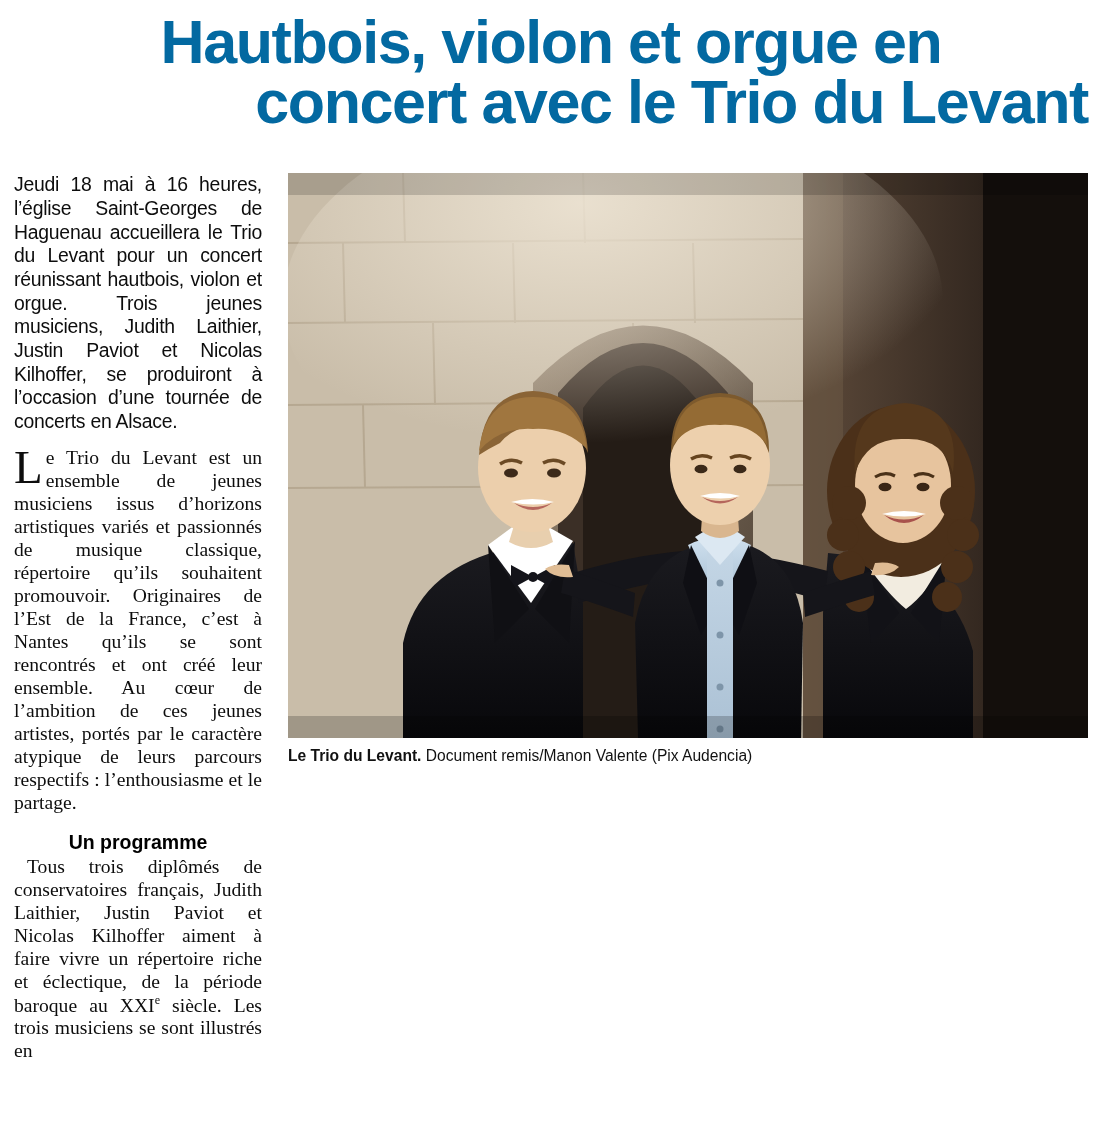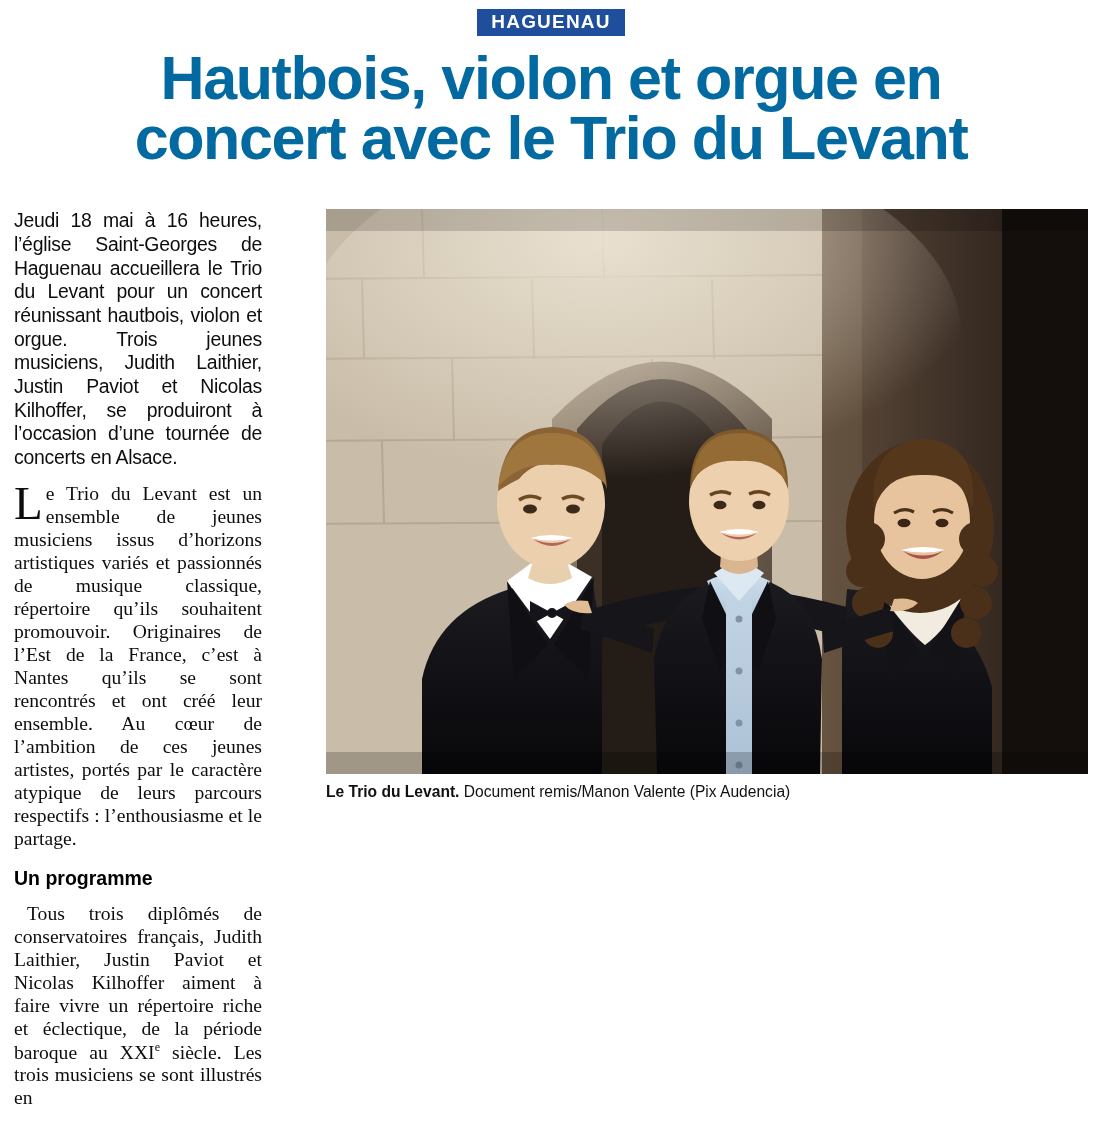--- a/index.html
+++ b/index.html
@@ -44,21 +44,21 @@
   .headline {
     font-family: "Liberation Sans", sans-serif;
     font-weight: bold;
     font-size: 61px;
     line-height: 0.98;
     text-align: center;
     letter-spacing: -1.4px;
     margin-top: 13px;
     color: #0369a1;
   }
-  .headline .l2 { display: block; }
+  .headline .l2 { display: block; text-align: right; }
 
   
   .content {
     margin-top: 16px;
     position: relative;
   }
 
   
   .toprow {
     display: flex;
@@ -100,28 +100,28 @@
     padding: 3px 3px 0 0;
     font-weight: normal;
   }
 
   .subhead {
     font-family: "Liberation Sans", sans-serif;
     font-weight: bold;
     font-size: 19.5px;
     line-height: 1.16;
     margin-top: 17px;
-    margin-bottom: 12px;
+    margin-bottom: 1px;
+    text-align: center;
   }
 
   
   .photo-col {
     flex: 1 1 auto;
     padding-left: 12px;
-    margin-left: 38px;
   }
   .photo {
     width: 100%;
     height: 565px;
     position: relative;
     overflow: hidden;
     background: #2a221c;
   }
   .photo svg { display: block; width: 100%; height: 100%; }
 
@@ -133,23 +133,20 @@
     color: #111;
   }
   .caption b { font-weight: bold; }
   sup { font-size: 0.62em; vertical-align: super; }
 </style>
 </head>
 <body>
 
 <div class="page">
 
-  <div class="kicker-wrap">
-    <span class="kicker">HAGUENAU</span>
-  </div>
 
   <h1 class="headline">
     <span class="l1">Hautbois, violon et orgue en</span>
     <span class="l2">concert avec le Trio du Levant</span>
   </h1>
 
   <div class="content">
 
     <div class="toprow">
 

